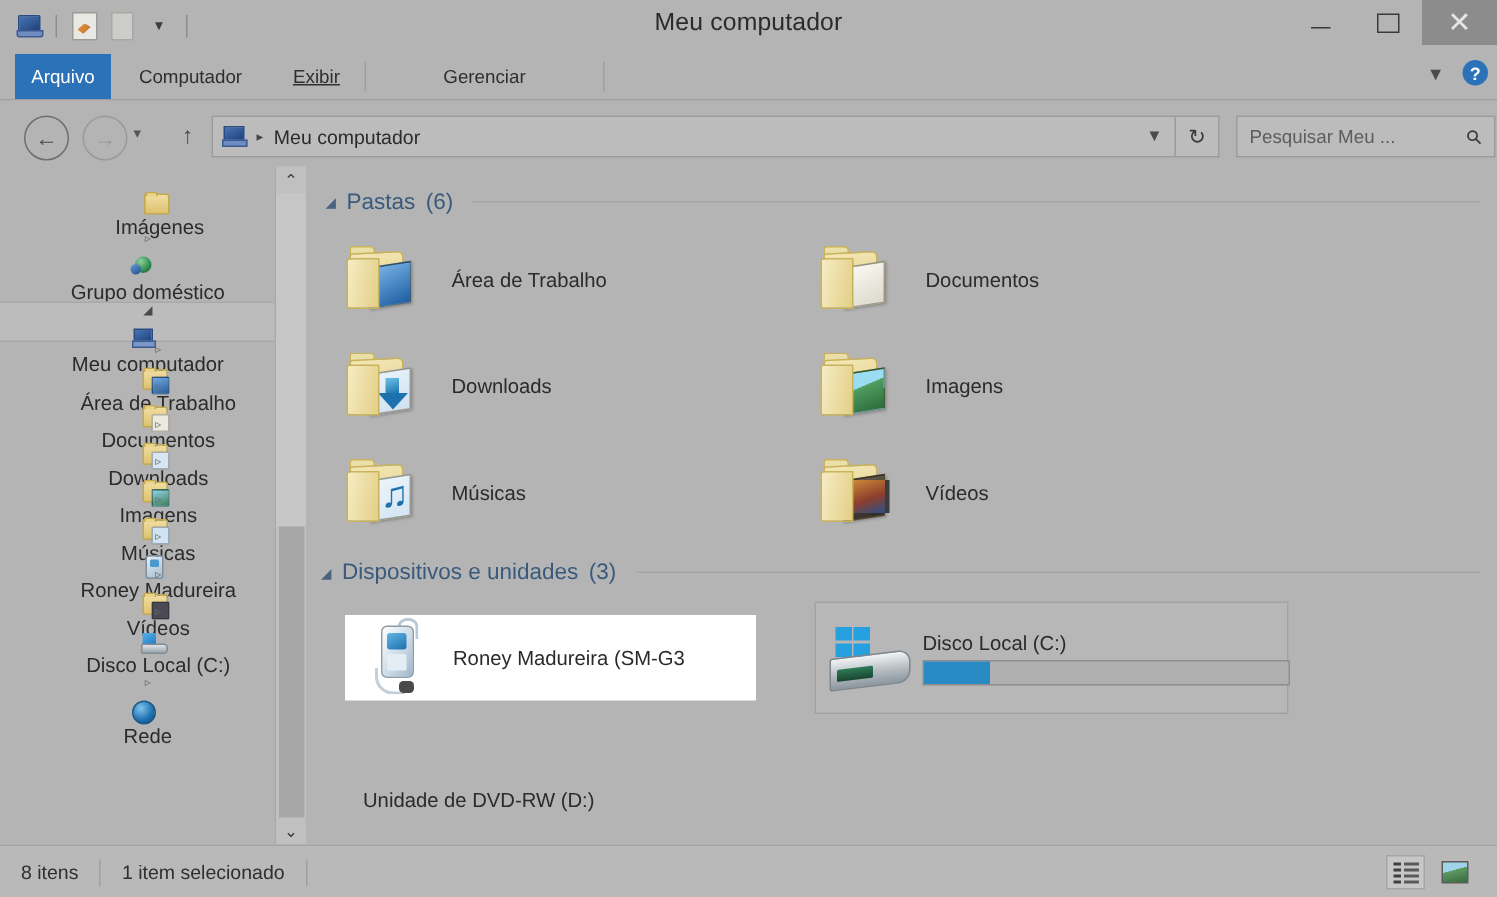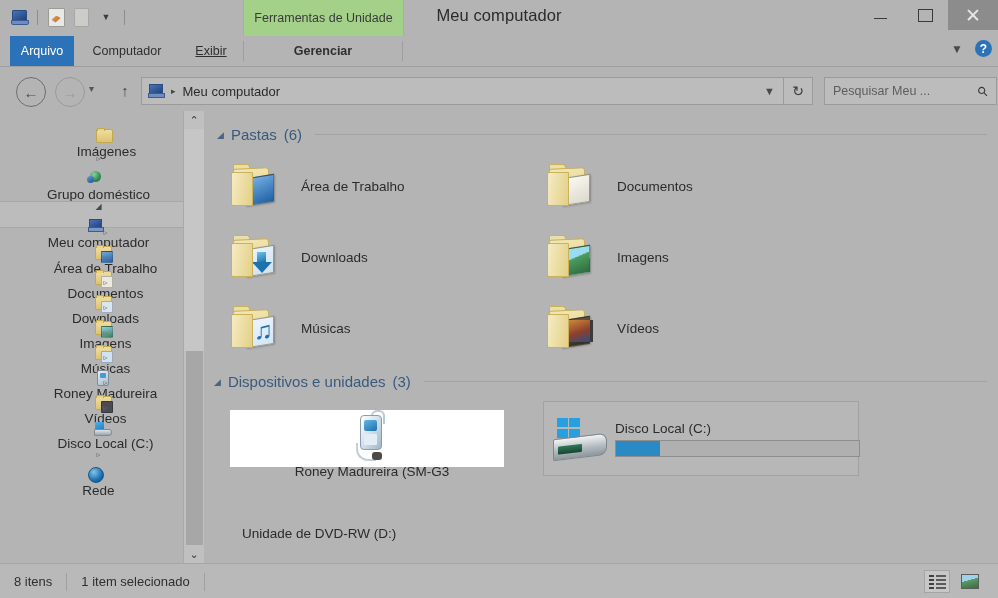--- a/index.html
+++ b/index.html
@@ -291,21 +291,21 @@
   }
   .grp-tri { font-size: 9px; color: #4a6480; }
   .grp-text { font-size: 15px; color: #3a5a7d; white-space: nowrap; }
   .grp-rule {
     height: 1px; background: #a3a3a3; flex: 1; margin-left: 6px;
   }
 
   .tile {
     position: absolute; display: flex; align-items: center;
   }
-  .tile.sel { background: #ffffff; flex-direction: column; }
+  .tile.sel { background: #ffffff; }
   .tile-label { font-size: 13.5px; color: #2b2b2b; white-space: nowrap; }
 
   
   .bigfold {
     position: relative; width: 50px; height: 46px; flex: 0 0 50px;
   }
   .bf-back {
     position: absolute; left: 4px; top: 5px; width: 34px; height: 34px;
     background: linear-gradient(170deg,#f3e6b4,#e2cf84);
     border: 1px solid #c9b25c;
@@ -493,23 +493,20 @@
         </div>
       <div class="qat-icon">
           <div class="doc-ico2"></div>
         </div>
       <div class="qat-icon">
           <span class="qat-chev">▼</span>
         </div>
       <div class="qat-sep"></div>
     </div>
 
-    <div class="ctx-tab">
-      <span>Ferramentas de Unidade</span>
-    </div>
 
     <div class="win-title">Meu computador</div>
 
     <div class="win-btns">
       <div class="win-btn">
           <div class="wb-min"></div>
         </div>
       <div class="win-btn">
           <div class="wb-max"></div>
         </div>
@@ -523,21 +520,21 @@
     <div class="tab file" style="left:10px;width:64px;">
       <span>Arquivo</span>
     </div>
     <div class="tab" style="left:78px;width:98px;">
       <span>Computador</span>
     </div>
     <div class="tab" style="left:180px;width:62px;text-decoration:underline;">
       <span>Exibir</span>
     </div>
     <div class="tab-sepline" style="left:243px;"></div>
-    <div class="tab" style="left:244px;width:158px;font-weight:bold;">
+    <div class="tab" style="left:244px;width:158px;">
       <span>Gerenciar</span>
     </div>
     <div class="tab-sepline" style="left:402px;"></div>
     <div class="ribbon-right">
       <span class="chev-dn">▼</span>
       <span class="help-ico">?</span>
     </div>
   </div>
 
   <div class="addrbar"></div>

